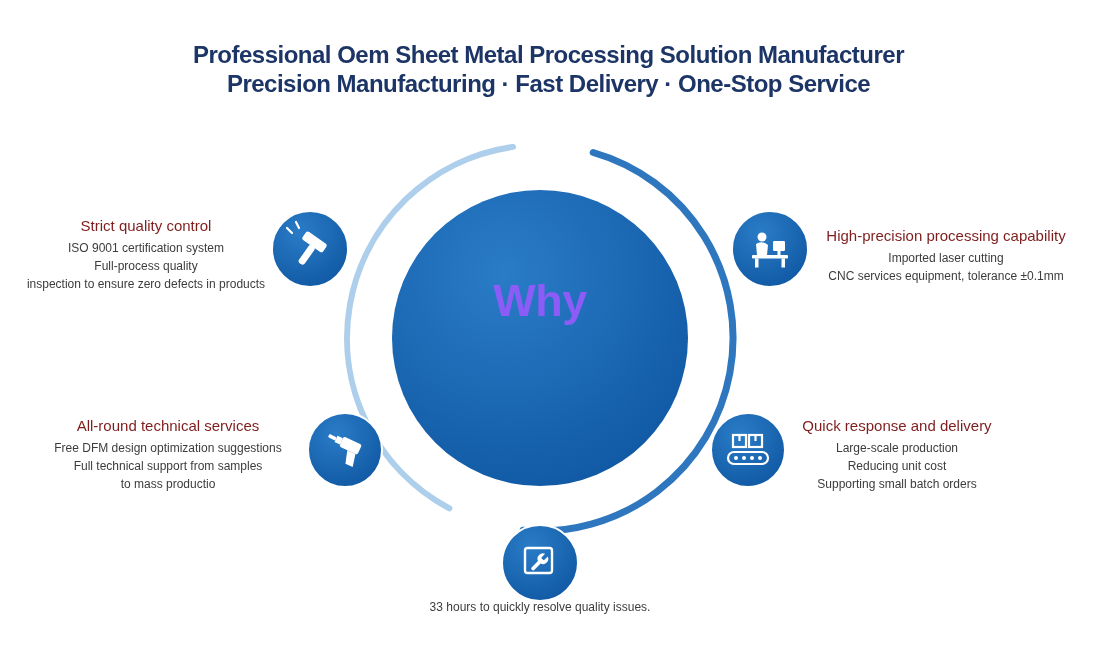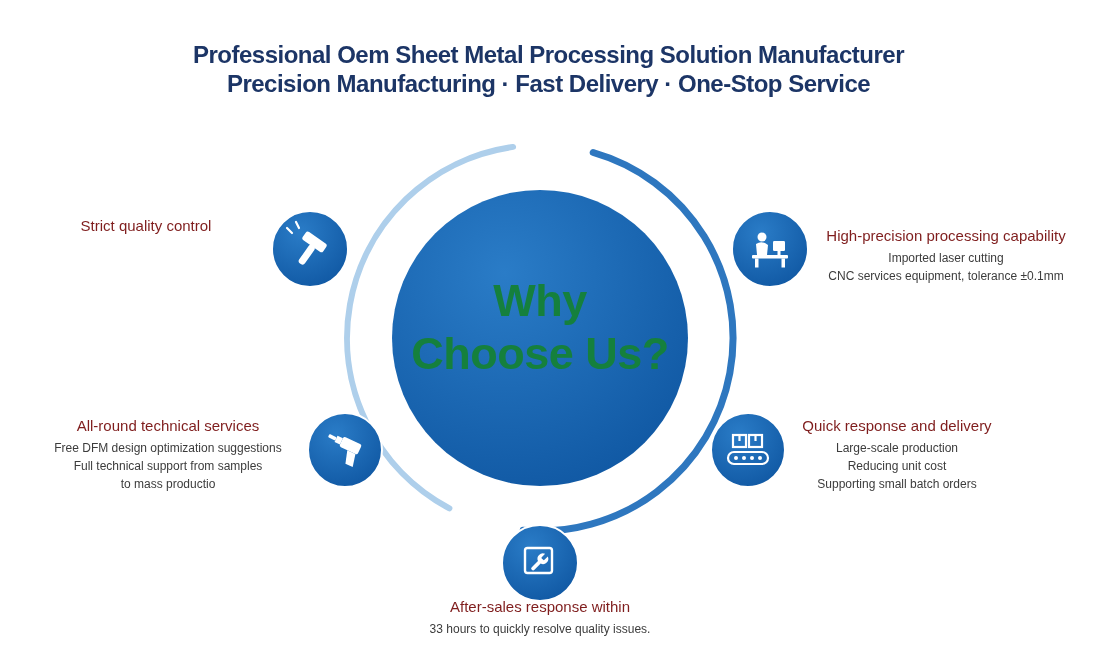--- a/index.html
+++ b/index.html
@@ -8,21 +8,21 @@
   .canvas { position:relative; width:1097px; height:659px; background:#ffffff; overflow:hidden; }
 
   .headline { position:absolute; top:40px; left:0; width:100%; text-align:center;
               color:#1c3566; font-weight:700; }
   .headline .l1, .headline .l2 { font-size:24px; letter-spacing:-0.5px; line-height:1.22; }
   .headline .l2 { margin-top:0; }
 
   .diagram-svg { position:absolute; left:0; top:0; }
 
   .center-text { position:absolute; left:390px; top:274px; width:300px; text-align:center;
-                 color:#15803d; font-weight:700; font-size:45px; line-height:1.18;
+                 color:#8b5cf6; font-weight:700; font-size:45px; line-height:1.18;
                  letter-spacing:-0.5px; }
 
   .feature { position:absolute; text-align:center; }
   .feature-title { color:#7f1d1d; font-weight:400; font-size:15px; margin-bottom:4px; line-height:1.2; }
   .feature-body  { color:#3c3c3c; font-size:12px; line-height:1.5; white-space:pre-line; }
 
   #f-quality    { left:10px;  top:217px; width:272px; }
   #f-precision  { left:806px; top:227px; width:280px; }
   #f-technical  { left:28px;  top:417px; width:280px; }
   #f-delivery   { left:777px; top:417px; width:240px; }
@@ -111,25 +111,27 @@
       <circle cx="540" cy="563" r="38" fill="url(#gradBlue)" stroke="#ffffff" stroke-width="2"></circle>
       <g transform="translate(540,563)">
         <rect x="-15" y="-15" width="27" height="25" rx="2.5" fill="none" stroke="#ffffff" stroke-width="2.4"></rect>
         <path transform="translate(-11.5,-11.5) scale(0.9)" fill="#ffffff" d="M14.7 6.3a1 1 0 0 0 0 1.4l1.6 1.6a1 1 0 0 0 1.4 0l3.77-3.77a6 6 0 0 1-7.94 7.94l-6.91 6.91a2.12 2.12 0 0 1-3-3l6.91-6.91a6 6 0 0 1 7.94-7.94l-3.76 3.76z"></path>
       </g>
     </g>
   </svg>
 
   <div class="center-text">
     <div>Why</div>
-    <div>Choose Us?</div>
   </div>
 
   <div class="feature" id="f-quality">
     <div class="feature-title">Strict quality control</div>
+    <div class="feature-body">ISO 9001 certification system
+Full-process quality
+inspection to ensure zero defects in products</div>
   </div>
 
   <div class="feature" id="f-precision">
     <div class="feature-title">High-precision processing capability</div>
     <div class="feature-body">Imported laser cutting
 CNC services equipment, tolerance ±0.1mm</div>
   </div>
 
   <div class="feature" id="f-delivery">
     <div class="feature-title">Quick response and delivery</div>
@@ -139,17 +141,16 @@
   </div>
 
   <div class="feature" id="f-technical">
     <div class="feature-title">All-round technical services</div>
     <div class="feature-body">Free DFM design optimization suggestions
 Full technical support from samples
 to mass productio</div>
   </div>
 
   <div class="feature" id="f-aftersales">
-    <div class="feature-title">After-sales response within</div>
     <div class="feature-body">33 hours to quickly resolve quality issues.</div>
   </div>
 
 </div>
 
 </body></html>

